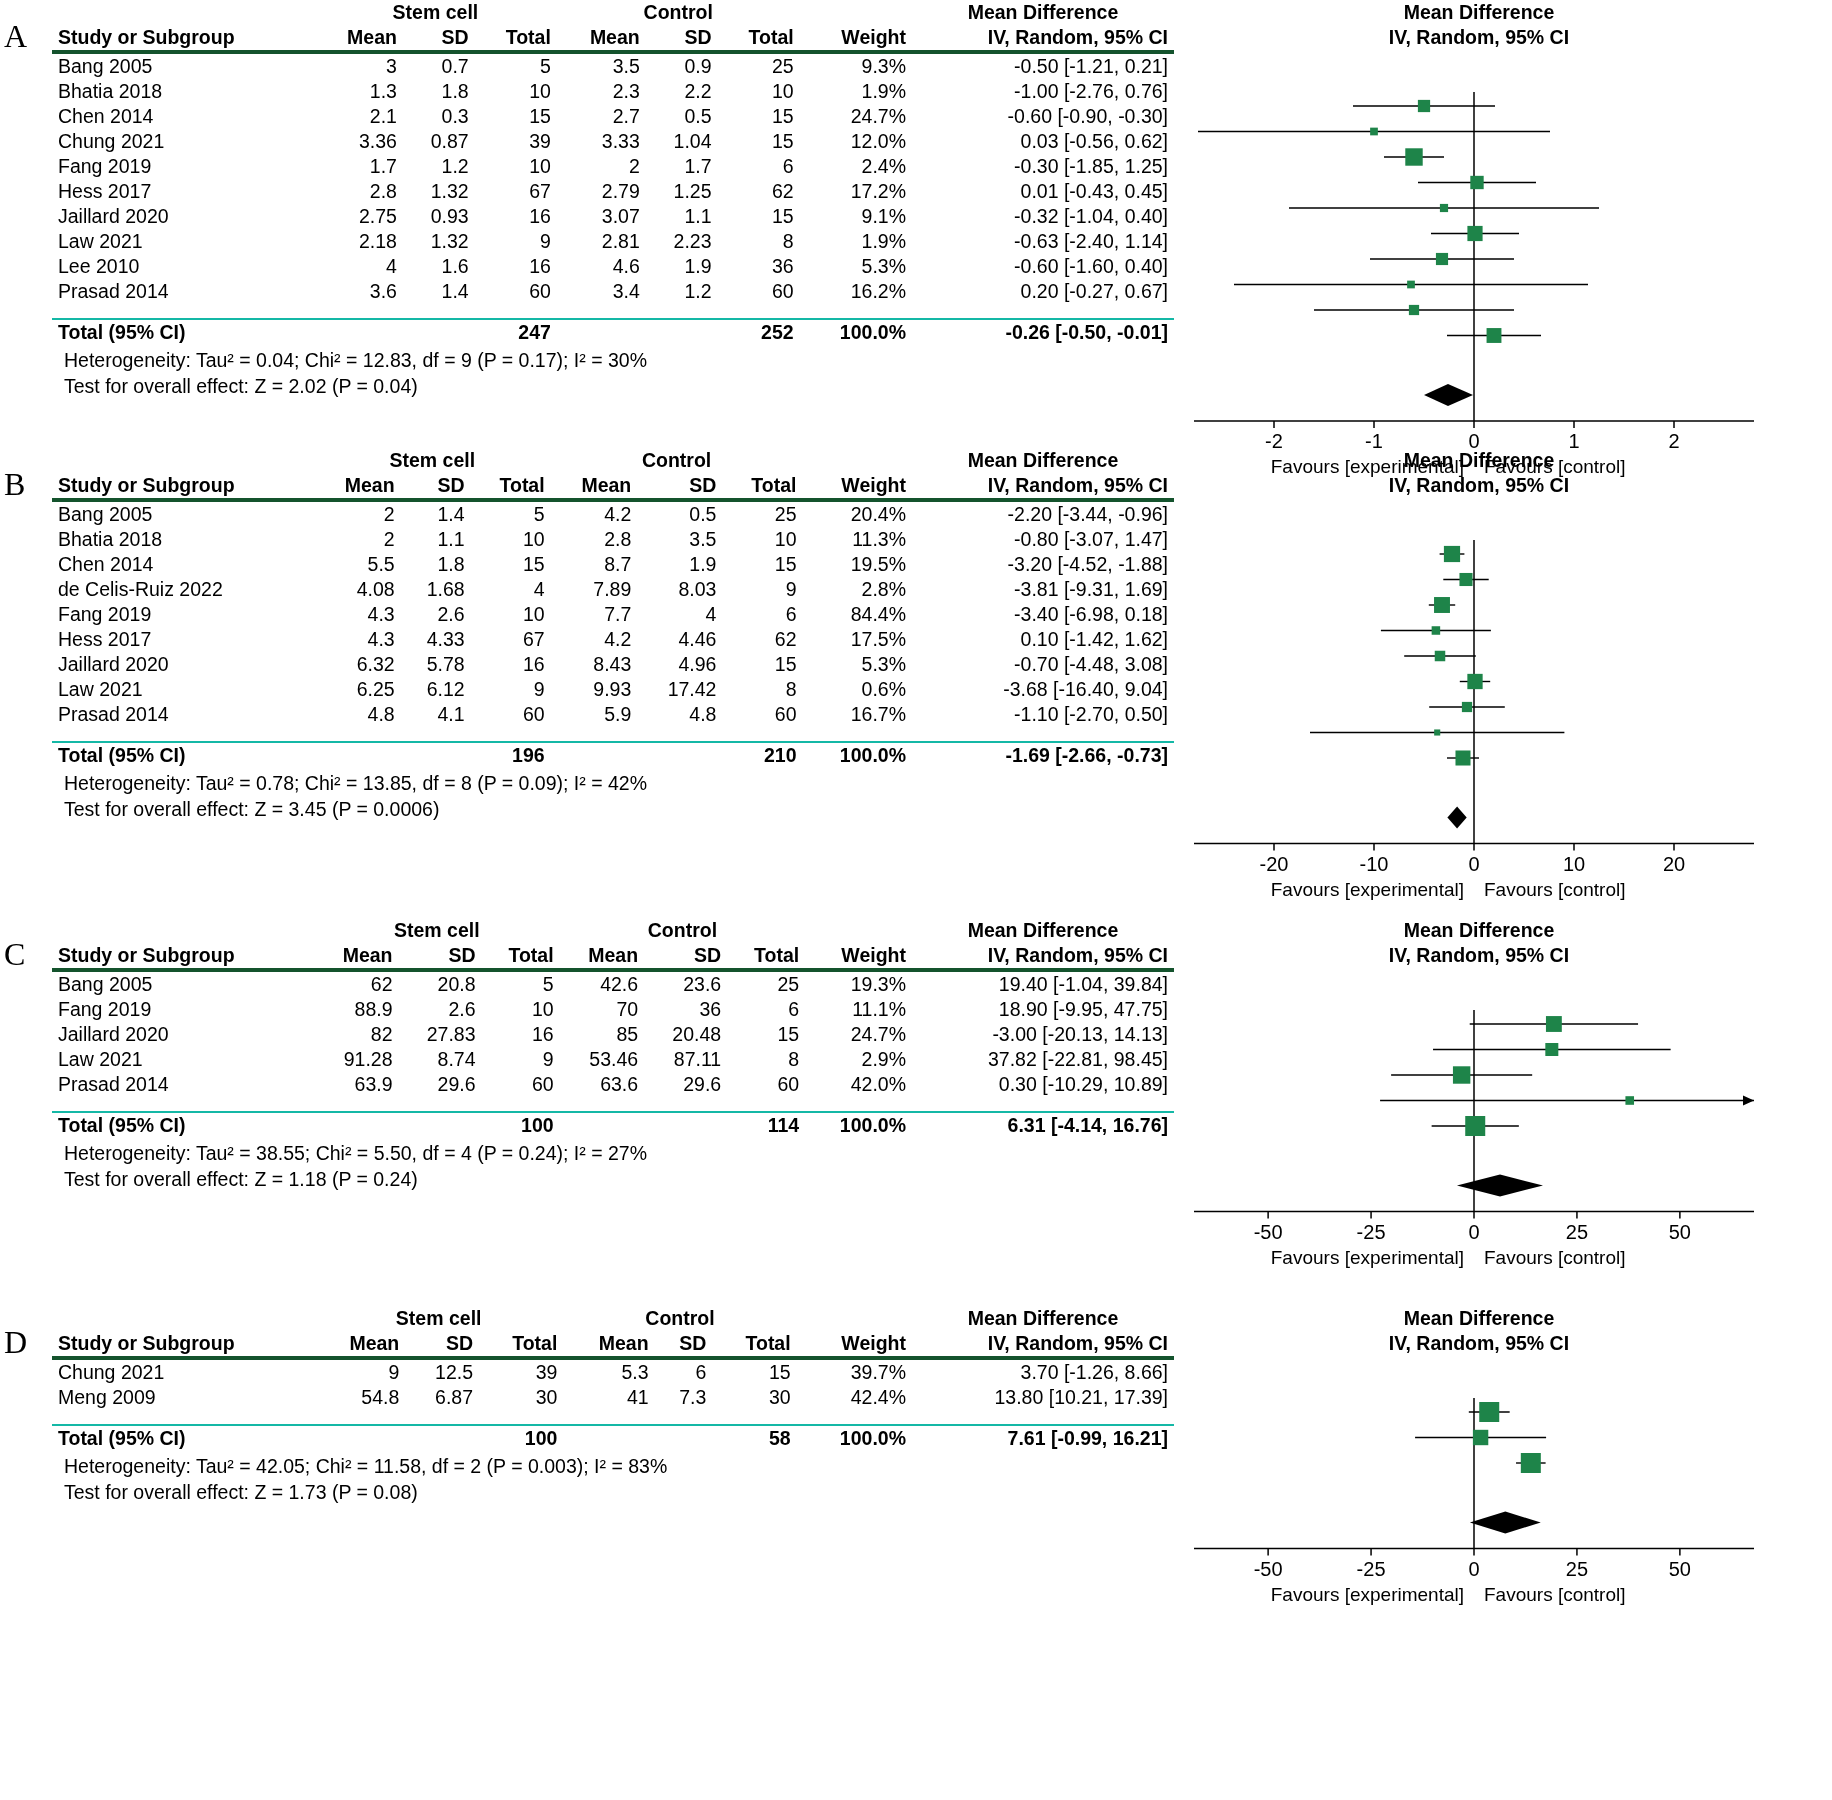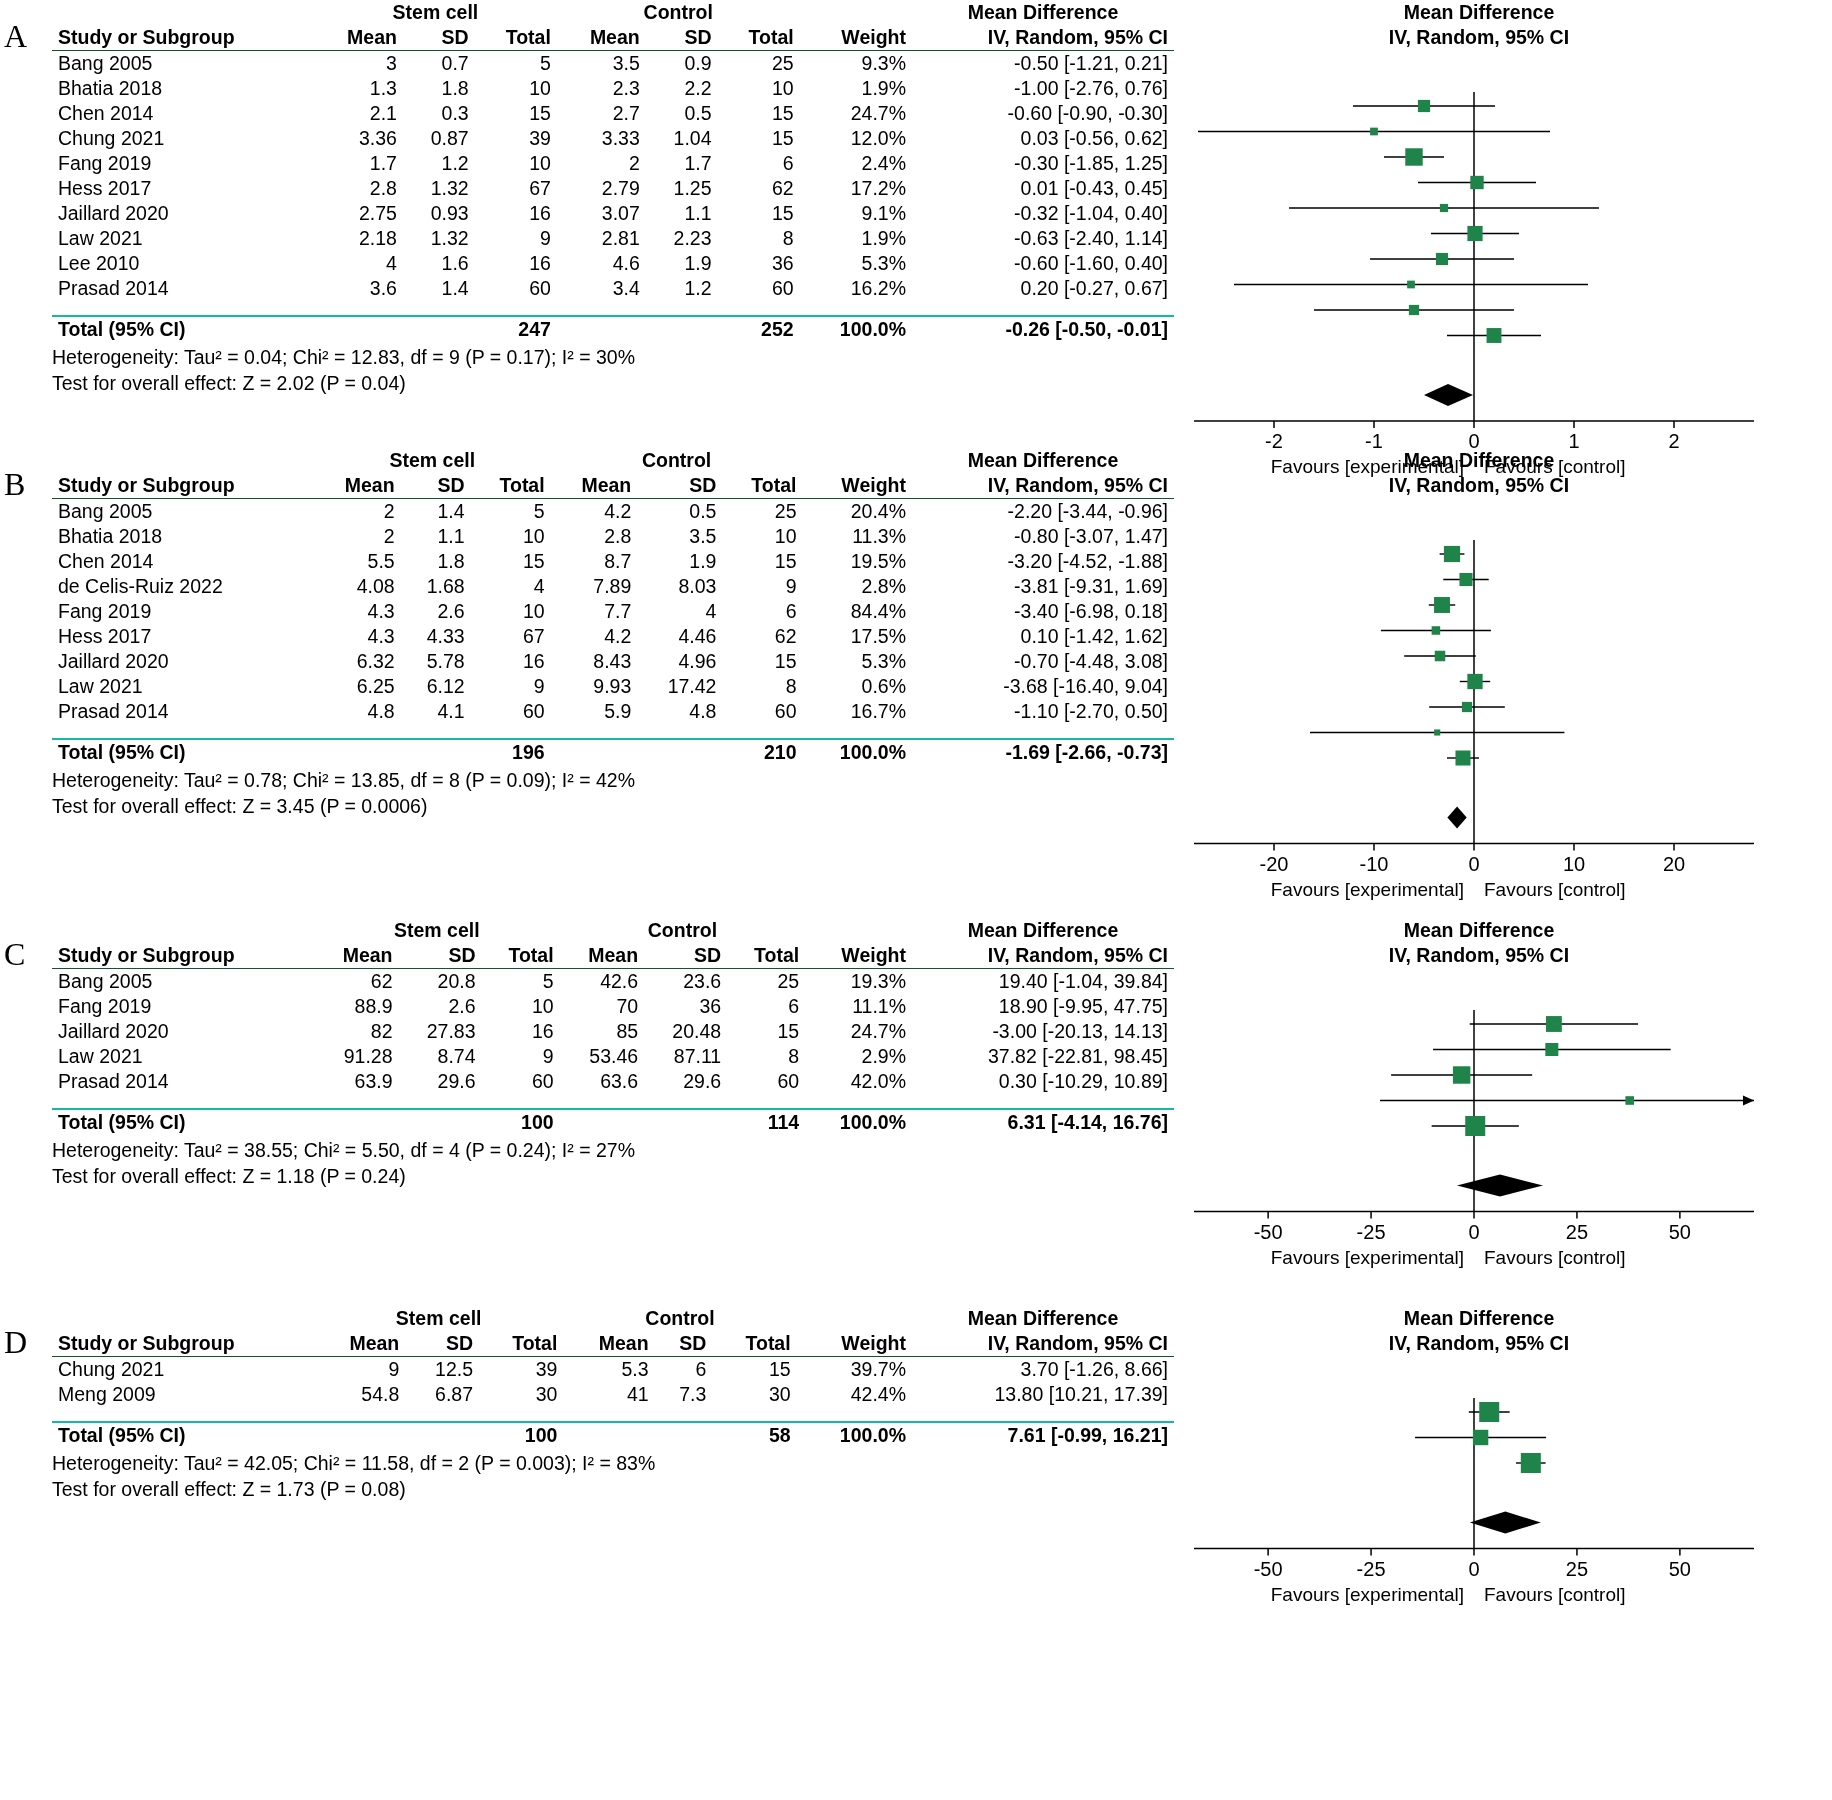--- a/index.html
+++ b/index.html
@@ -15,28 +15,28 @@
     left:4px;
     font-family:"Liberation Serif", serif;
     font-size:32px;
     color:#000;
   }
   .panel-inner{display:flex; flex-direction:row; padding-left:52px;}
   .tbl-wrap{width:1122px; position:relative;}
   table.ft{border-collapse:collapse; width:100%; font-size:19.5px;}
   table.ft td,table.ft th{padding:0 6px; white-space:nowrap; line-height:25px;}
   .grouphdr td{font-weight:bold; text-align:center; padding-bottom:0;}
-  .colhdr td{font-weight:bold; border-bottom:1px solid #14532d;}
+  .colhdr td{font-weight:bold; border-bottom:4px solid #14532d;}
   .study{text-align:left; width:250px;}
   .num{text-align:right;}
   .ci{text-align:right; padding-right:16px; width:250px;}
   .totalrow td{font-weight:bold; border-top:2px solid #14b8a6; padding-top:4px;}
   .spacer td{height:14px; border:none;}
   .het{font-size:19.5px; line-height:26px; padding-top:2px;}
-  .het div{white-space:nowrap;}
+  .het div{white-space:nowrap;margin-left:12px;}
   .plot{position:relative; width:610px;}
   .plot svg{display:block;}
 </style>
 </head>
 <body>
 
 <div id="root">
     <div class="panel" style="height: 448px;">
       <div class="panel-letter" style="top: 18px;">A</div>
       <div class="panel-inner">

